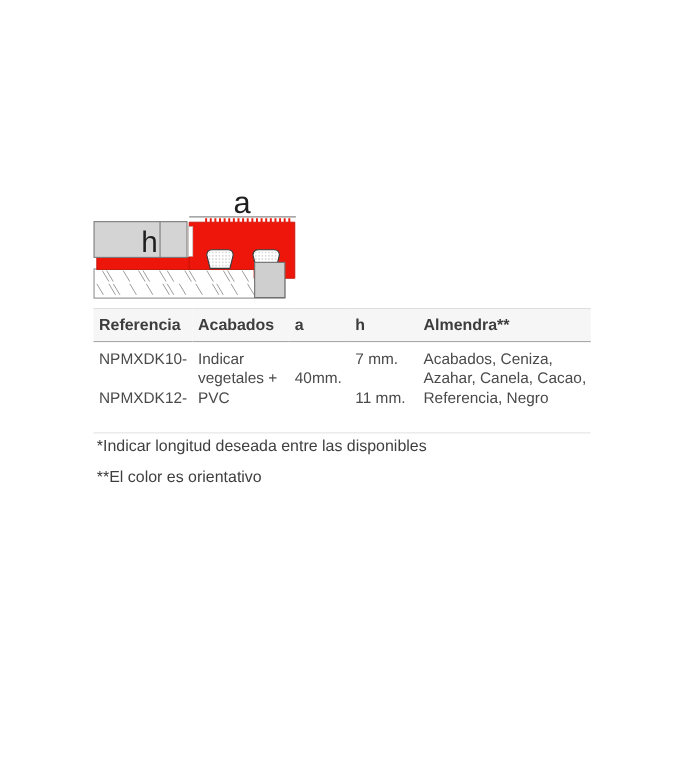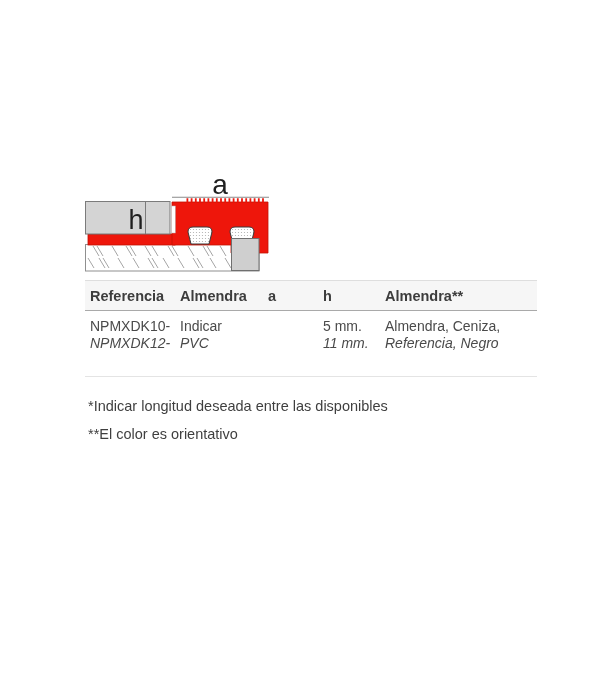--- a/index.html
+++ b/index.html
@@ -47,21 +47,21 @@
   table.spec-table td {
     font-size: 14px;
     color: #4a4a4a;
     vertical-align: top;
     padding: 0 0 0 5px;
     line-height: 17.3px;
     white-space: nowrap;
     overflow: visible;
   }
   table.spec-table tbody tr.first td { padding-top: 7px; }
-  table.spec-table tbody tr.last td { padding-bottom: 23px; font-style: italic; }
+  table.spec-table tbody tr.last td { padding-bottom: 23px; }
   .footnote {
     position: absolute;
     left: 88px;
     margin: 0;
     font-size: 14.5px;
     color: #3f3f3f;
     line-height: 17px;
   }
   .footnote.fn1 { top: 398px; }
   .footnote.fn2 { top: 426px; }
@@ -119,33 +119,40 @@
     <colgroup>
       <col style="width:90px">
         <col style="width:88px">
         <col style="width:55px">
       <col style="width:62px">
         <col style="width:157px">
     </colgroup>
     <thead>
       <tr>
         <th>Referencia</th>
-        <th>Almendra</th>
+        <th>Acabados</th>
         <th>a</th>
         <th>h</th>
         <th>Almendra**</th>
       </tr>
     </thead>
     <tbody>
       <tr class="first">
         <td>NPMXDK10-</td>
         <td>Indicar</td>
         <td></td>
-        <td>5 mm.</td>
-        <td>Almendra, Ceniza,</td>
+        <td>7 mm.</td>
+        <td>Acabados, Ceniza,</td>
+      </tr>
+      <tr>
+        <td></td>
+        <td>vegetales +</td>
+        <td>40mm.</td>
+        <td></td>
+        <td>Azahar, Canela, Cacao,</td>
       </tr>
       <tr class="last">
         <td>NPMXDK12-</td>
         <td>PVC</td>
         <td></td>
         <td>11 mm.</td>
         <td>Referencia, Negro</td>
       </tr>
     </tbody>
   </table>

